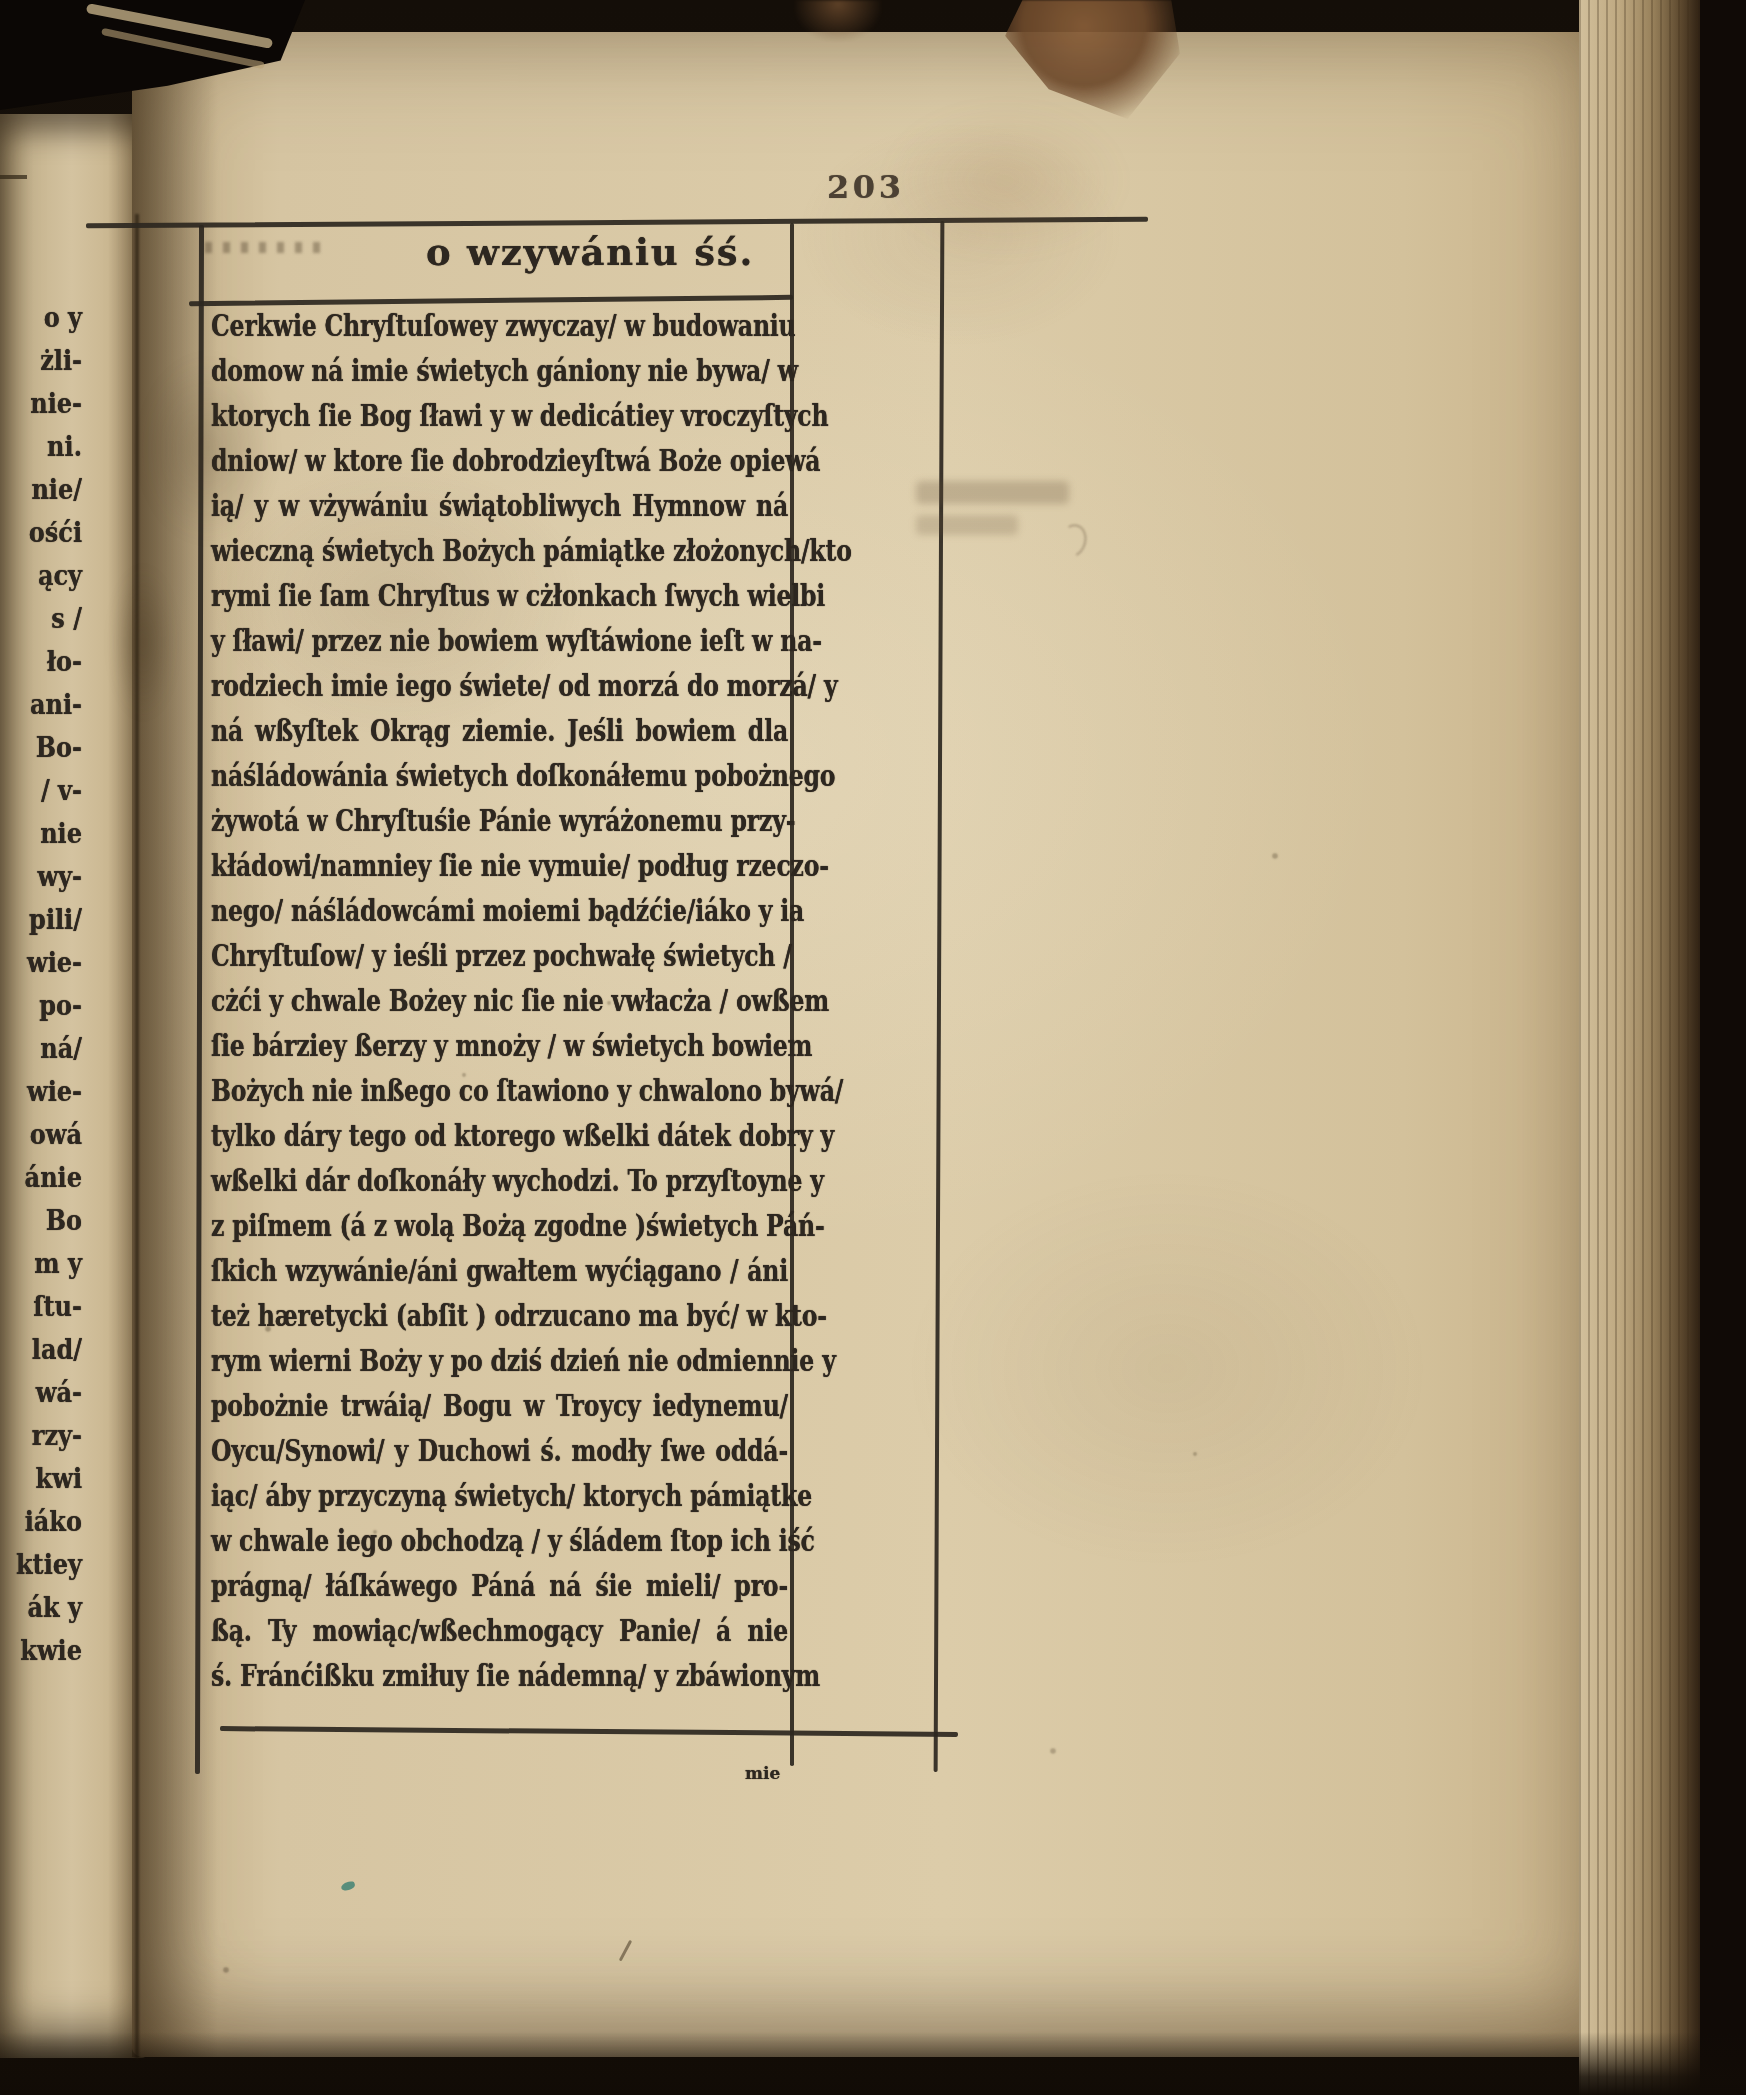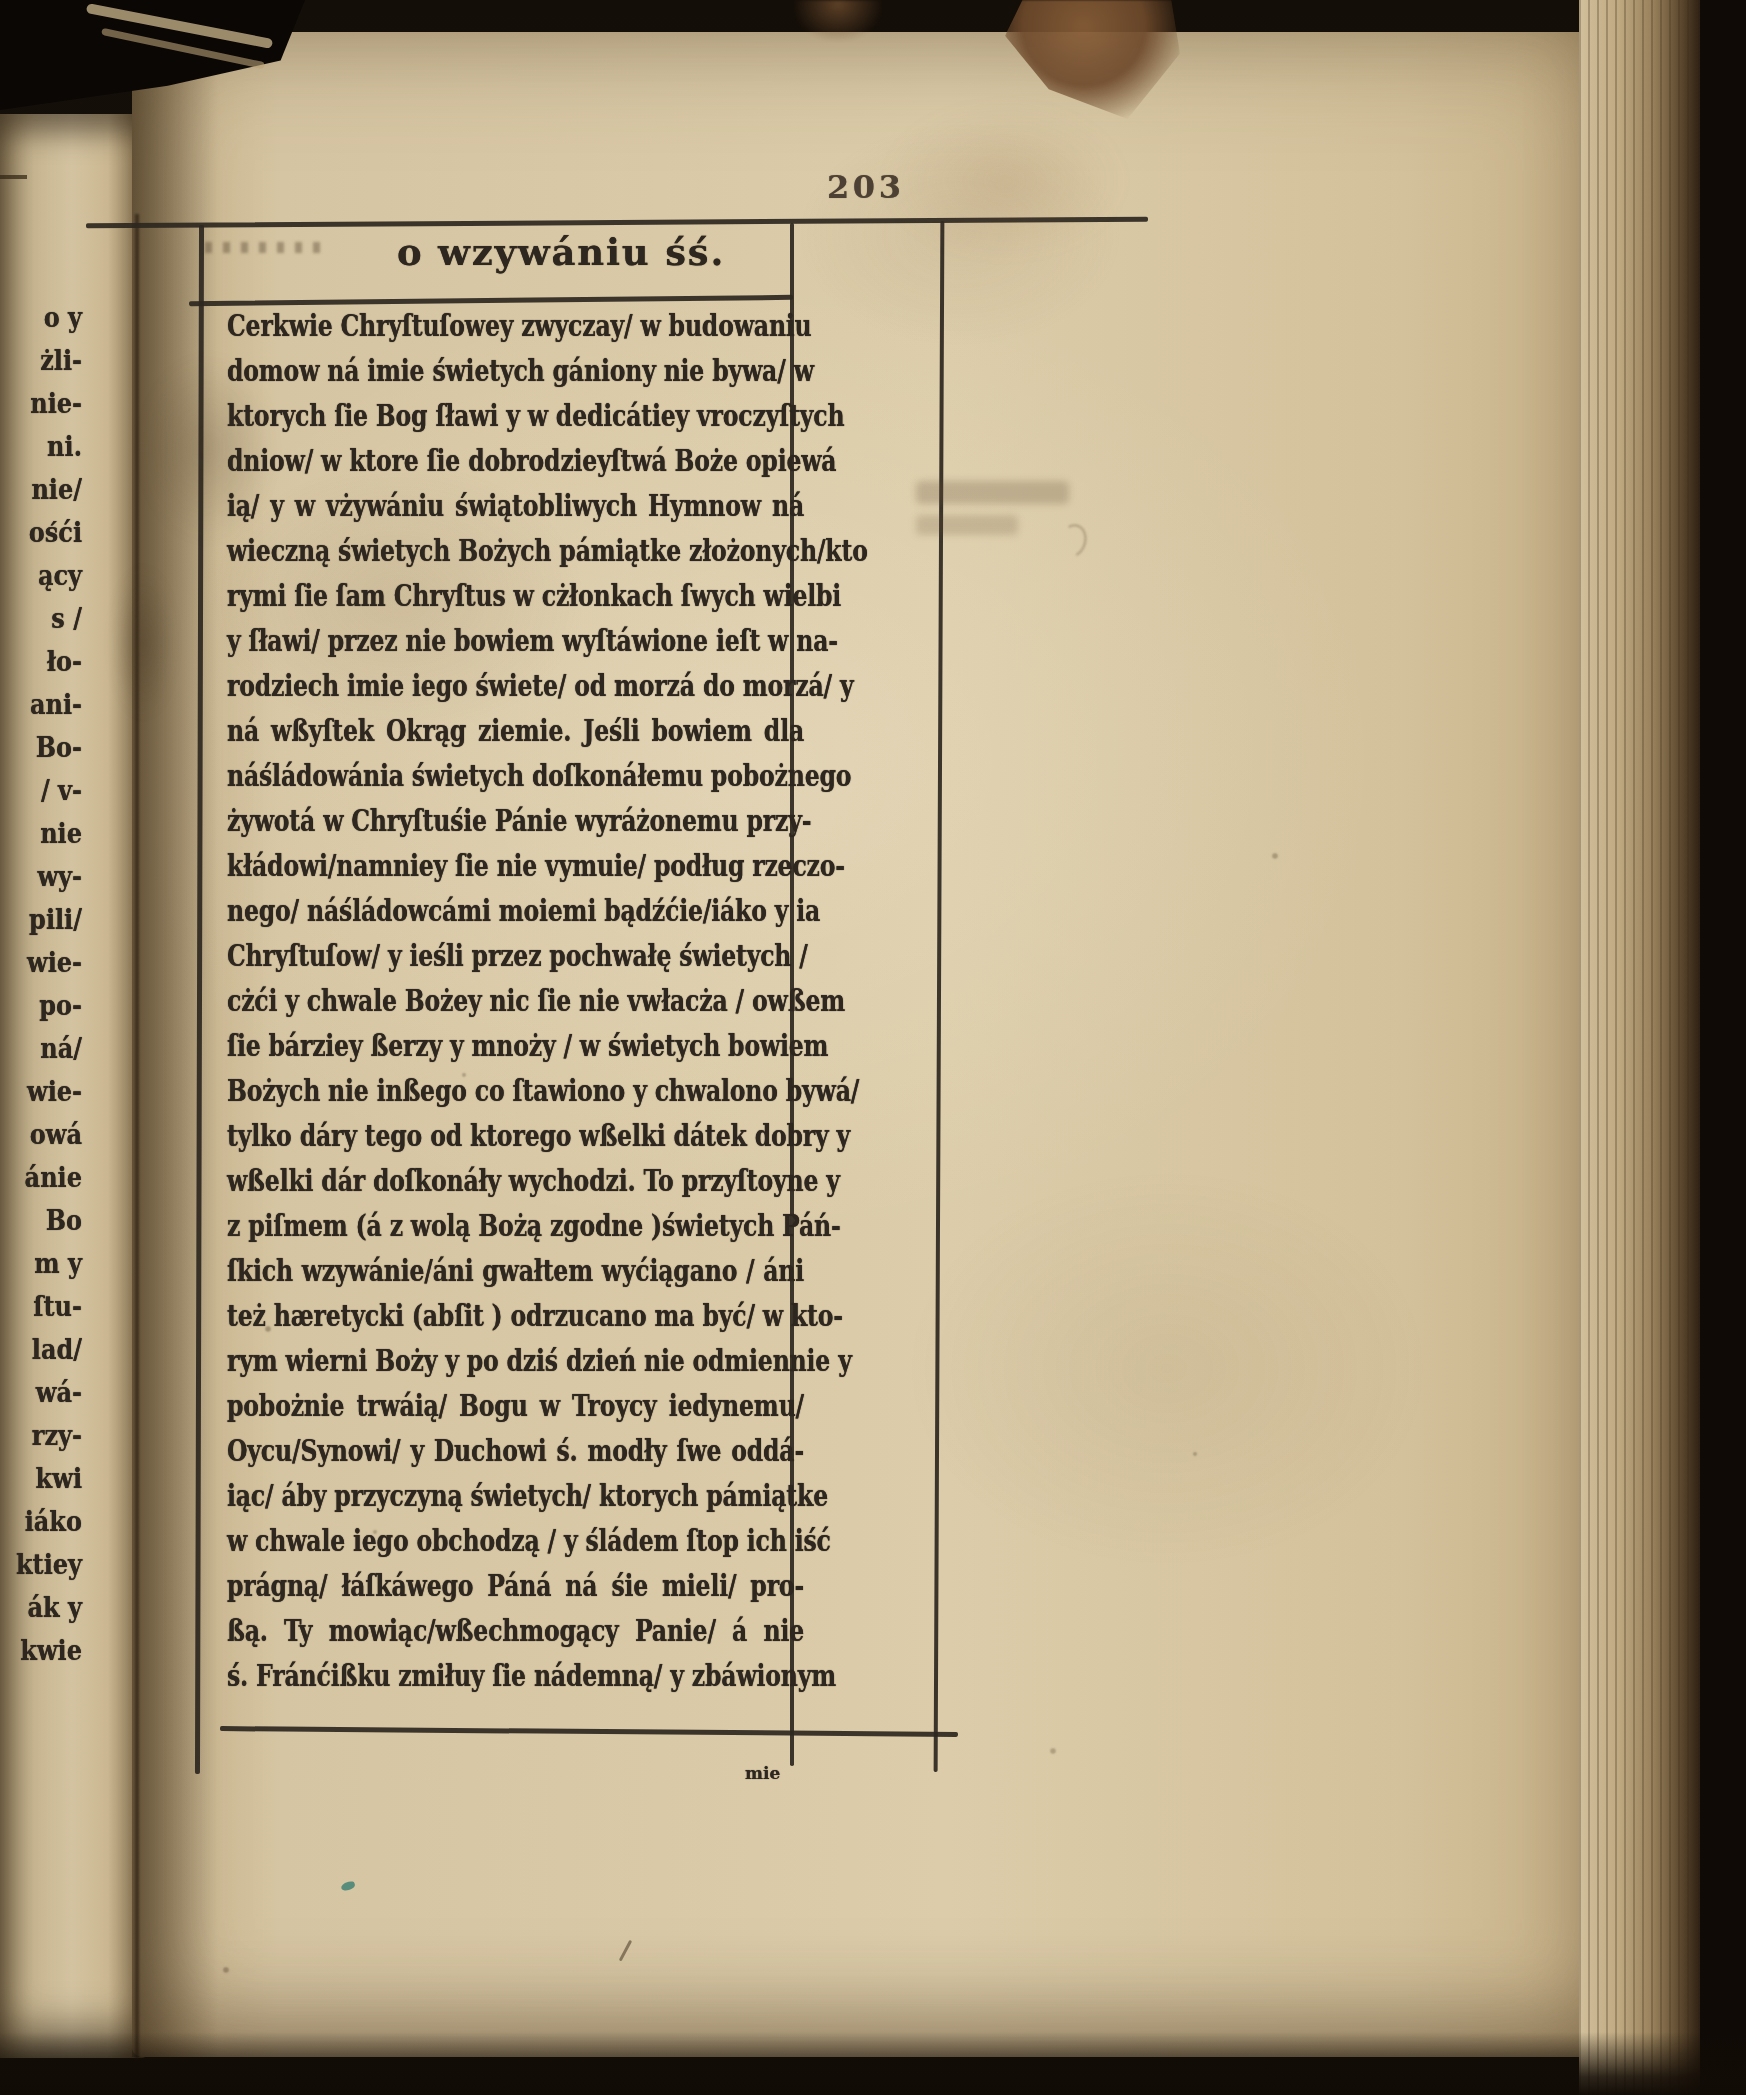--- a/index.html
+++ b/index.html
@@ -56,29 +56,29 @@
   
   .rule{position:absolute;background:var(--ink,#2d2720);opacity:.92;border-radius:1.8px;}
   .rule-top{left:86px;top:220px;width:1062px;height:4.5px;transform:rotate(-.35deg);}
   .rule-under-header{left:189px;top:298px;width:604px;height:4.5px;transform:rotate(-.6deg);}
   .vrule-left{left:197px;top:225px;width:4.5px;height:1549px;transform:rotate(.15deg);}
   .vrule-mid{left:790px;top:223px;width:3.6px;height:1543px;}
   .vrule-right{left:937px;top:221px;width:3.6px;height:1551px;transform:rotate(.25deg);}
   .rule-bottom{left:220px;top:1729px;width:738px;height:4.5px;transform:rotate(.45deg);}
   
   .running-header{
-    position:absolute;left:208px;top:230px;width:588px;height:59px;padding-left:59px;
+    position:absolute;left:200px;top:230px;width:588px;height:59px;padding-left:96px;
     font-size:37px;font-weight:700;letter-spacing:1.8px;text-align:center;color:var(--ink,#2d2720);
     text-shadow:0 0 0.9px rgba(40,30,20,.9);white-space:nowrap;
   }
   .page-number{
     position:absolute;left:827px;top:168px;font-size:32px;font-weight:700;letter-spacing:3.6px;
     color:var(--ink-faded,#4c4134);text-shadow:0 0 0.9px rgba(60,48,32,.6);
   }
-  .body-text{position:absolute;left:211px;top:304px;width:577px;color:var(--ink,#2d2720);margin-left:16px;}
+  .body-text{position:absolute;left:211px;top:304px;width:577px;color:var(--ink,#2d2720);}
   .body-text .line{
     height:45px;line-height:45px;font-size:23.6px;font-weight:700;letter-spacing:-0.2px;
     white-space:nowrap;text-align:justify;text-align-last:justify;
     transform:scaleY(1.28);transform-origin:50% 50%;
     text-shadow:0 0 0.9px rgba(40,30,20,.95);
   }
   .margin-col{position:absolute;left:0;top:295px;width:82px;color:var(--ink,#2d2720);}
   .margin-col .frag{
     height:43px;line-height:43px;font-size:24px;font-weight:700;text-align:right;
     white-space:nowrap;transform:scaleY(1.2);transform-origin:100% 50%;

